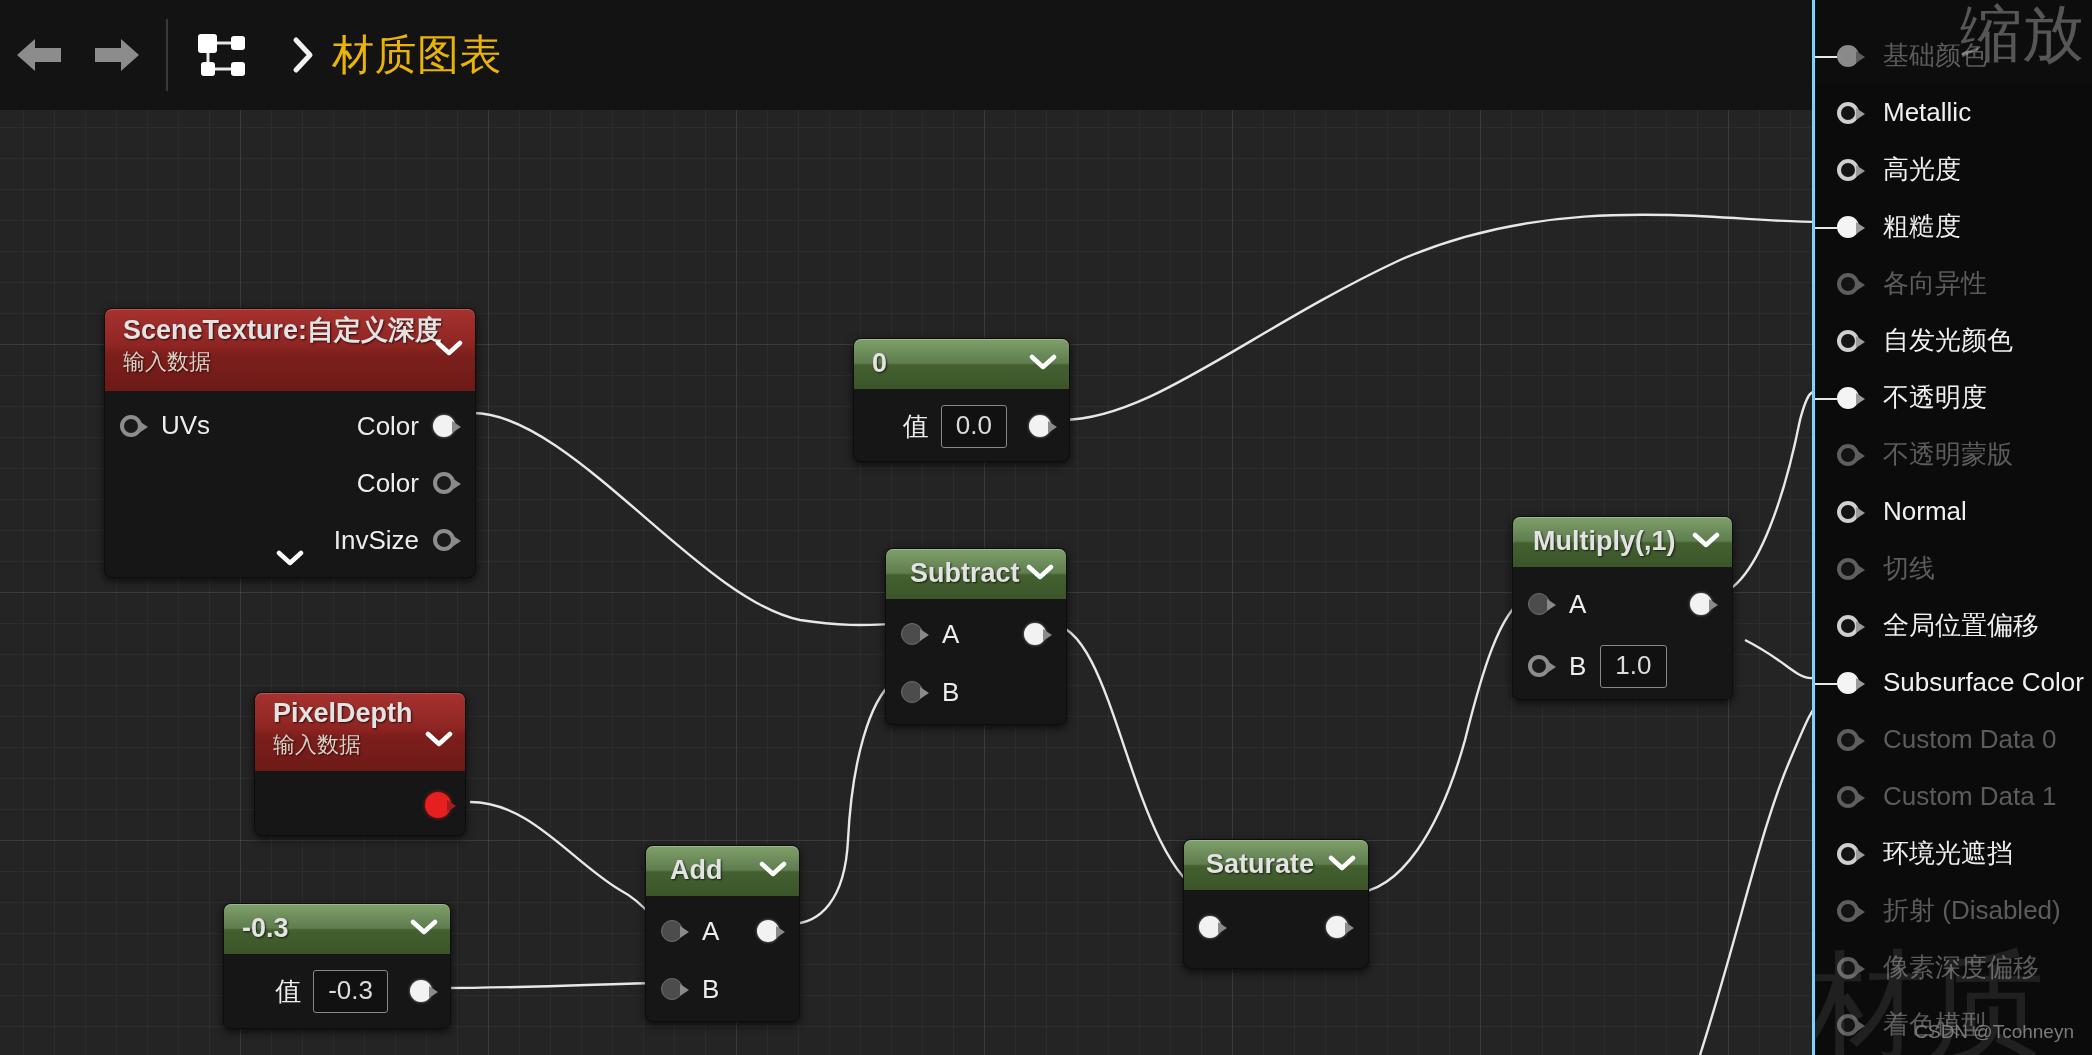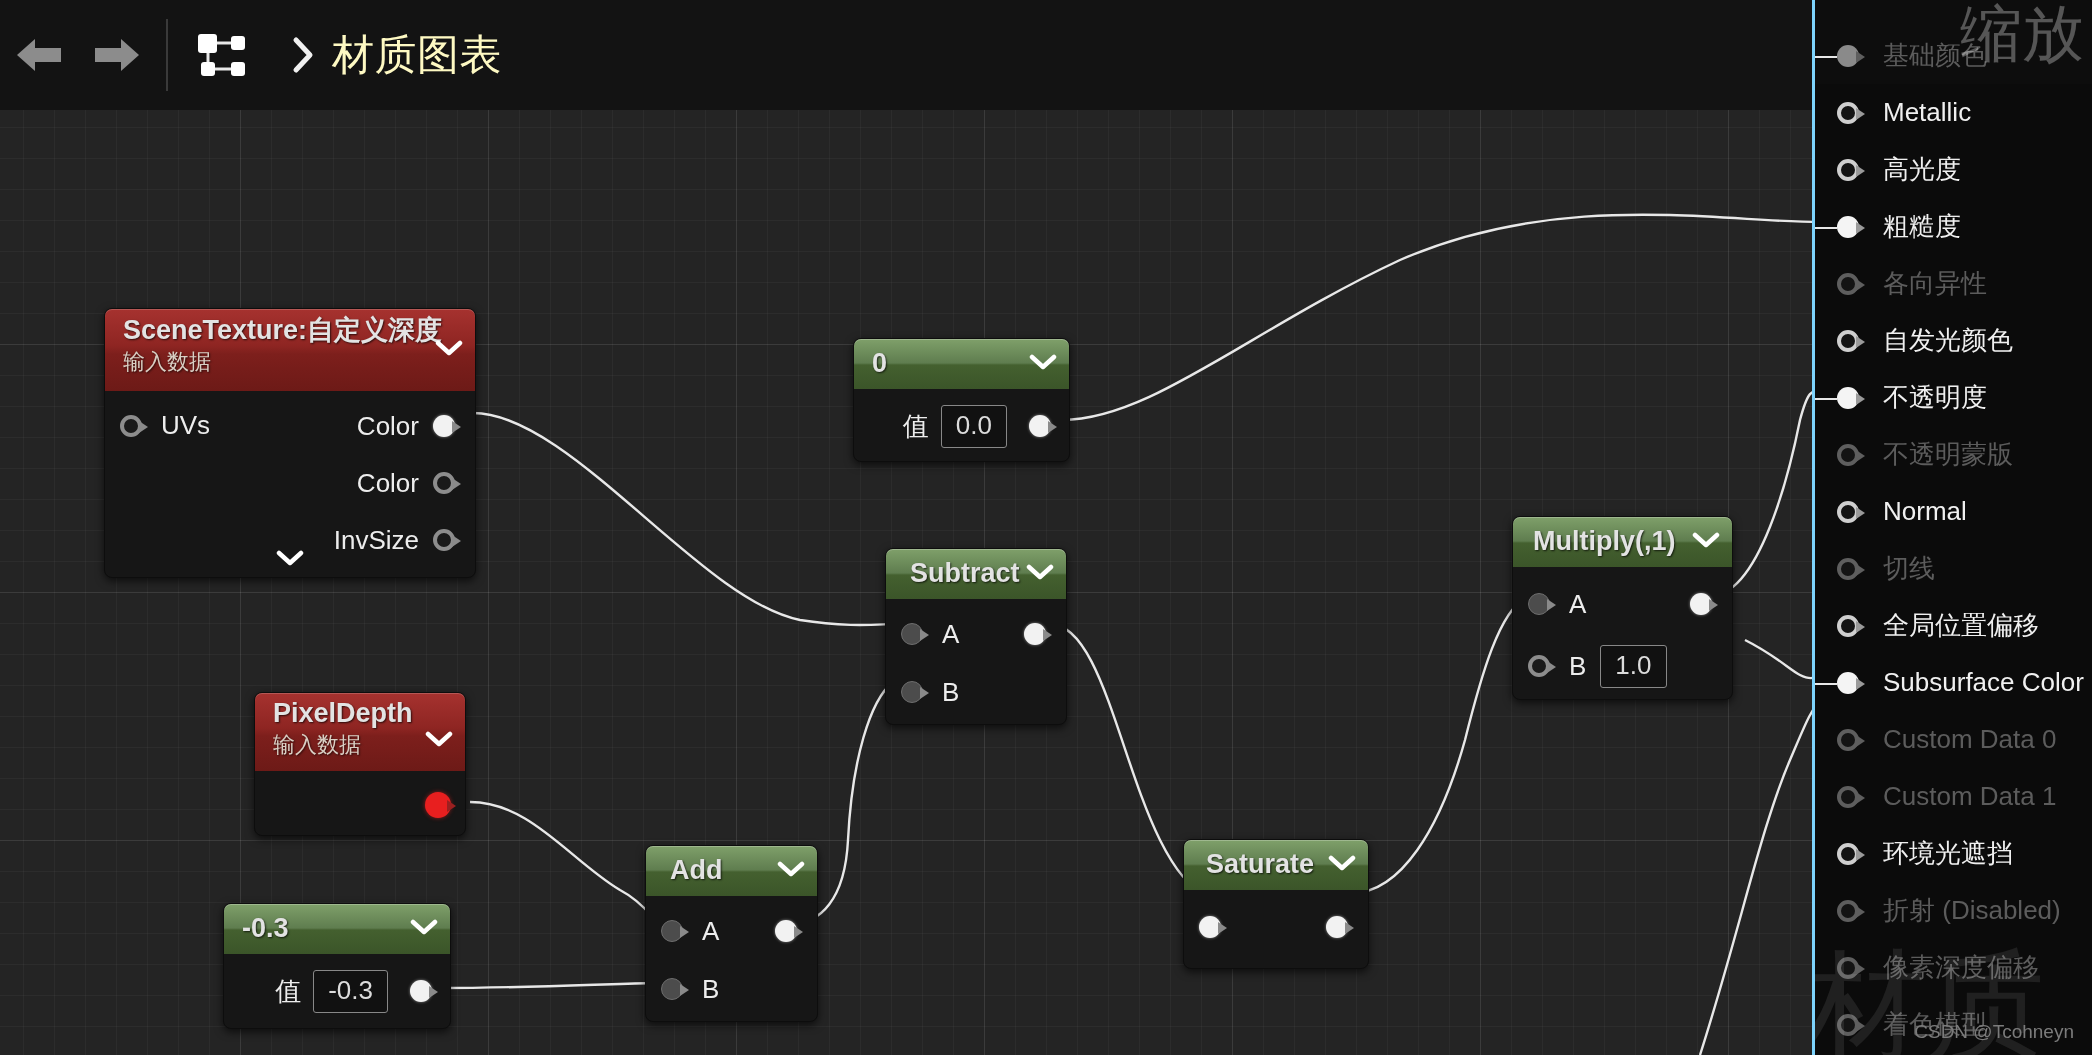--- a/index.html
+++ b/index.html
@@ -27,21 +27,21 @@
   }
   .nav-btn svg { display:block; }
   .topbar-sep {
     width: 2px; height: 72px; background: #3a3a3a; margin: 0 14px 0 10px;
   }
   .graph-icon { margin-left: 10px; margin-right: 24px; display:flex; align-items:center; }
   .crumb {
     font-size: 42px; color: #b9b9b9; letter-spacing: 0.5px;
     white-space: nowrap;
   }
-  .crumb.active { color: #fef9c3; }
+  .crumb.active { color: #eab308; }
   .crumb-sep {
     margin: 0 16px; display: inline-flex; align-items: center;
   }
 
   
   .canvas {
     position: absolute; left: 0; top: 110px;
     width: 1812px; height: 945px;
     background-color: #242424;
     background-image:
@@ -353,21 +353,21 @@
         <span class="vlabel">值</span>
         <span class="valbox">-0.3</span>
         <div class="pin right" style="right:10px;">
           <span class="circ filled-white"></span>
             <span class="arrow"></span>
         </div>
       </div>
     </div>
   </div>
 
-  <div class="node" style="left:645px; top:845px; width:173px;">
+  <div class="node" style="left:645px; top:845px; width:155px;">
     <div class="node-header green" style="height:50px; align-items:center; padding-left:24px;">
       <div class="node-title">Add</div>
       <span class="chev">
         <svg width="28" height="18" viewBox="0 0 28 18">
             <path d="M3 4 L14 14 L25 4" stroke="#fff" stroke-width="4.5" fill="none" stroke-linecap="round" stroke-linejoin="round"></path>
           </svg>
       </span>
     </div>
     <div class="node-body" style="height:125px;">
       <div class="prow" style="height:58px;">

